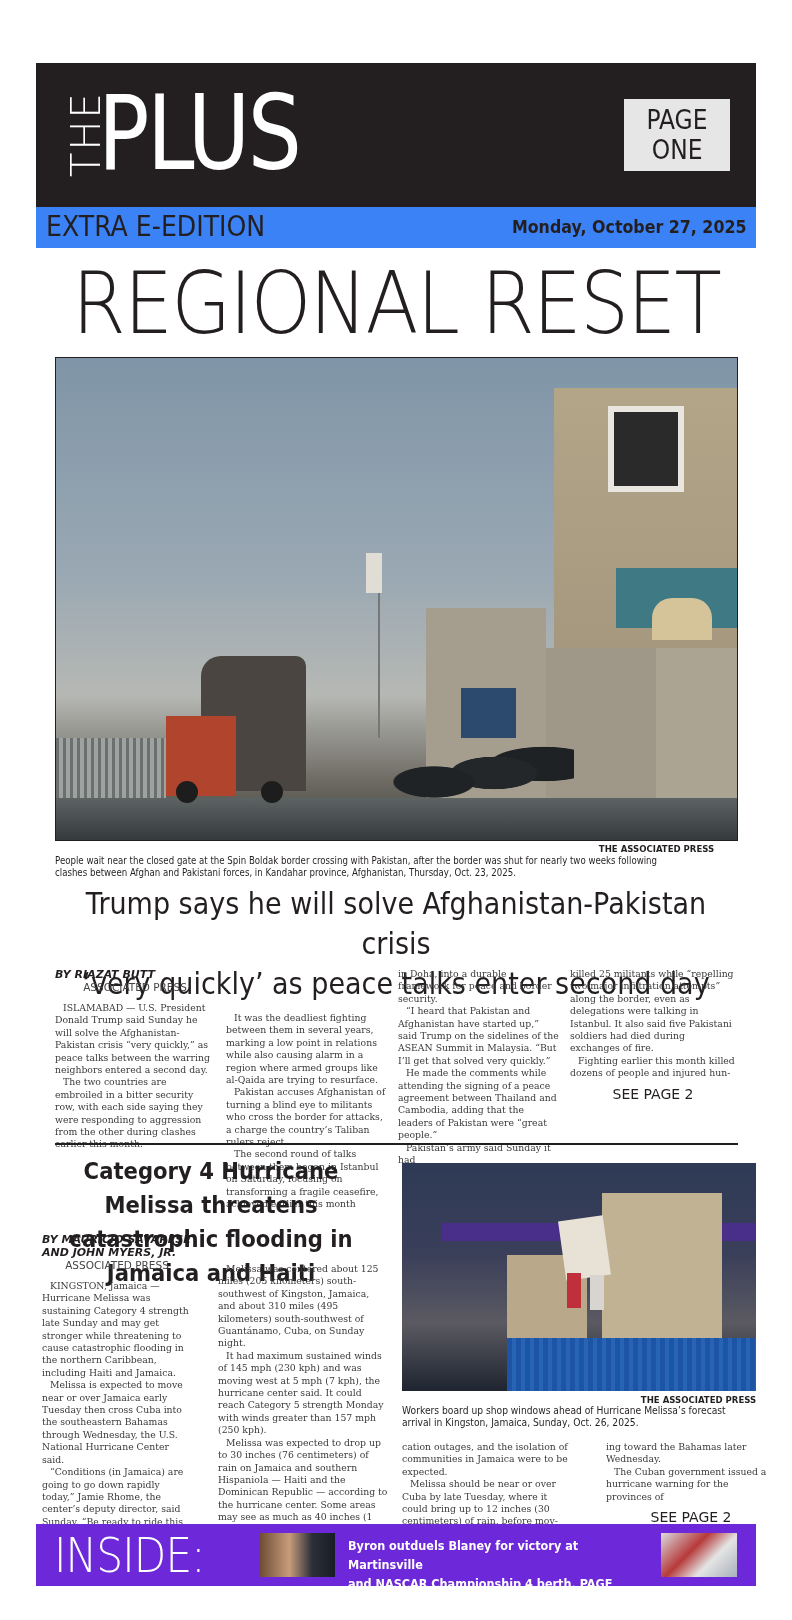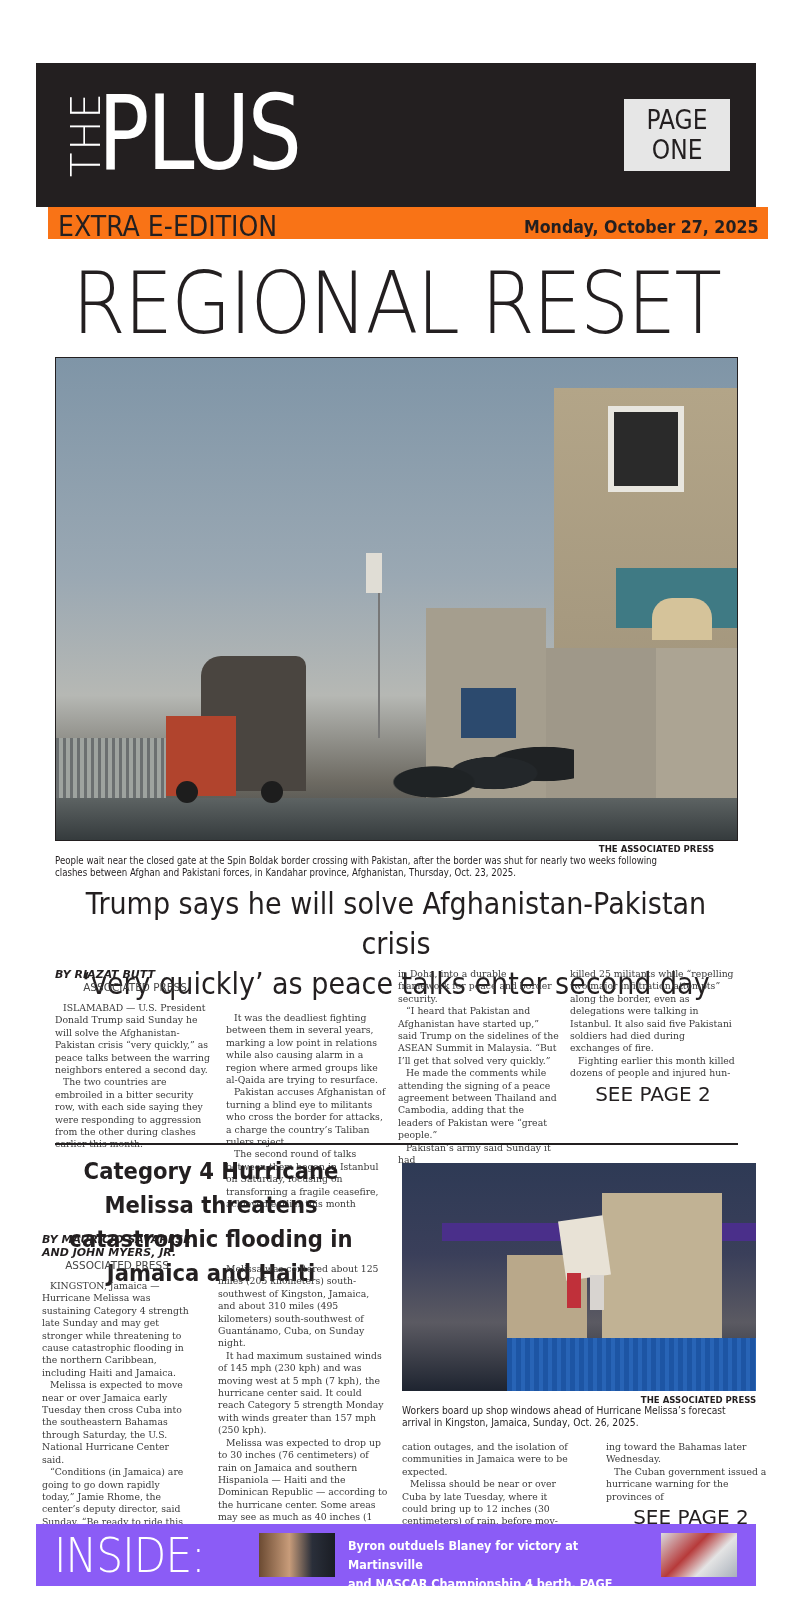--- a/index.html
+++ b/index.html
@@ -9,21 +9,21 @@
   .masthead { position: absolute; left: 36px; top: 63px; width: 720px; height: 144px; background: #231f20; }
   .the-vert { position: absolute; left: 26px; top: 28px; width: 48px; height: 86px; }
   .the-vert span { position: absolute; left: 50%; top: 50%; transform: translate(-50%,-50%) rotate(-90deg);
     color: #fff; font-family: "DejaVu Sans", sans-serif; font-size: 40px; font-weight: 300; letter-spacing: 2px; white-space: nowrap; }
   .plus { position: absolute; left: 62px; top: 10px; color: #fff; font-family: "DejaVu Sans", sans-serif;
     font-size: 104px; font-weight: 400; letter-spacing: -3px; line-height: 120px; transform: scaleX(0.82); transform-origin: left; }
   .page-one { position: absolute; left: 588px; top: 36px; width: 106px; height: 72px; background: #e6e6e6;
     display: flex; flex-direction: column; align-items: center; justify-content: center; }
   .page-one span { font-family: "DejaVu Sans", sans-serif; font-size: 26px; line-height: 30px; color: #231f20; transform: scaleX(0.9); }
 
-  .edition-bar { position: absolute; left: 48px; top: 207px; width: 720px; height: 32px; background: #f97316; }
+  .edition-bar { position: absolute; left: 36px; top: 207px; width: 720px; height: 41px; background: #3b82f6; }
   .edition { position: absolute; left: 10px; top: 3px; font-family: "DejaVu Sans", sans-serif; font-size: 28px; color: #231f20; transform: scaleX(0.9); transform-origin: left; }
   .date { position: absolute; right: 10px; top: 9px; font-family: "DejaVu Sans", sans-serif; font-size: 18px; font-weight: bold; color: #231f20; transform: scaleX(0.88); transform-origin: right; }
 
   .headline { position: absolute; left: 36px; top: 257px; width: 720px; text-align: center;
     font-family: "DejaVu Sans", sans-serif; font-weight: 200; font-size: 86px; line-height: 92px; color: #231f20; letter-spacing: -2px; transform: scaleX(0.9); }
 
   .photo1 { position: absolute; left: 55px; top: 357px; width: 683px; height: 484px; border: 1px solid #231f20; overflow: hidden;
     background: linear-gradient(180deg, #7f95a7 0%, #9aa8b3 45%, #b6b8b4 70%, #6d6a62 88%, #3c3f3f 100%); }
   .p1-tower { position: absolute; left: 498px; top: 30px; width: 185px; height: 454px; background: linear-gradient(180deg,#b3a588,#9b8f78); }
   .p1-window { position: absolute; left: 552px; top: 48px; width: 76px; height: 86px; background: #2a2a2a; border: 6px solid #e8e6df; }
@@ -47,41 +47,41 @@
   .credit1 { position: absolute; right: 78px; top: 843px; font-family: "DejaVu Sans", sans-serif; font-weight: bold; font-size: 9.5px; color: #231f20; transform: scaleX(0.9); transform-origin: right; }
   .caption1 { position: absolute; left: 55px; top: 855px; width: 690px; font-family: "DejaVu Sans", sans-serif; font-size: 9.8px; line-height: 12px; color: #231f20; transform: scaleX(0.88); transform-origin: left; }
 
   .story1-head { position: absolute; left: 36px; top: 884px; width: 720px; text-align: center;
     font-family: "DejaVu Sans", sans-serif; font-size: 30px; line-height: 40px; color: #231f20; transform: scaleX(0.9); }
 
   .col { position: absolute; font-family: "DejaVu Serif", serif; font-size: 9.3px; line-height: 12.4px; color: #3a3a3a; }
   .col p { text-indent: 8px; }
   .byline { font-family: "DejaVu Sans", sans-serif; font-weight: bold; font-size: 11px; line-height: 13px; color: #231f20; font-style: italic; }
   .agency { text-align: center; font-family: "DejaVu Sans", sans-serif; font-size: 10.5px; line-height: 13px; color: #444; margin-bottom: 8px; }
-  .see-page { text-align: center; font-family: "DejaVu Sans", sans-serif; font-size: 20px; font-weight: 500; color: #231f20; margin-top: 8px; }
+  .see-page { text-align: center; font-family: "DejaVu Sans", sans-serif; font-size: 14px; font-weight: 500; color: #231f20; margin-top: 8px; }
 
   .rule { position: absolute; left: 55px; top: 1143px; width: 683px; height: 1.5px; background: #231f20; }
 
   .story2-head { position: absolute; left: 36px; top: 1154px; width: 350px; text-align: center;
     font-family: "DejaVu Sans", sans-serif; font-weight: bold; font-size: 23px; line-height: 34px; color: #231f20; transform: scaleX(0.92); }
 
   .photo2 { position: absolute; left: 402px; top: 1163px; width: 354px; height: 228px; overflow: hidden;
     background: linear-gradient(180deg,#2e3a55 0%,#3a3f5a 40%,#5b5a62 70%,#1e2430 100%); }
   .p2-purple { position: absolute; left: 40px; top: 60px; width: 314px; height: 18px; background: #4a2f8a; }
   .p2-board1 { position: absolute; left: 105px; top: 92px; width: 80px; height: 105px; background: #b9a88a; }
   .p2-board2 { position: absolute; left: 200px; top: 30px; width: 120px; height: 170px; background: #c1b294; }
   .p2-board3 { position: absolute; left: 160px; top: 55px; width: 45px; height: 60px; background: #e8e2d6; transform: rotate(-8deg); }
   .p2-container { position: absolute; left: 105px; top: 175px; width: 249px; height: 53px; background: repeating-linear-gradient(90deg,#1d55a4 0 5px,#2864b6 5px 9px); }
   .p2-worker1 { position: absolute; left: 165px; top: 110px; width: 14px; height: 35px; background: #c0303a; }
   .p2-worker2 { position: absolute; left: 188px; top: 112px; width: 14px; height: 35px; background: #d8d4d0; }
 
   .credit2 { position: absolute; right: 36px; top: 1394px; font-family: "DejaVu Sans", sans-serif; font-weight: bold; font-size: 9.5px; color: #231f20; transform: scaleX(0.9); transform-origin: right; }
   .caption2 { position: absolute; left: 402px; top: 1405px; width: 370px; font-family: "DejaVu Sans", sans-serif; font-size: 10.2px; line-height: 12px; color: #231f20; transform: scaleX(0.9); transform-origin: left; }
 
-  .inside-bar { position: absolute; left: 36px; top: 1524px; width: 720px; height: 62px; background: #8b5cf6; }
+  .inside-bar { position: absolute; left: 36px; top: 1524px; width: 720px; height: 62px; background: #6d28d9; }
   .inside-label { position: absolute; left: 18px; top: 3px; color: #fff; font-family: "DejaVu Sans", sans-serif; font-weight: 200; font-size: 48px; line-height: 56px; letter-spacing: -1px; transform: scaleX(0.88); transform-origin: left; }
   .inside-thumb1 { position: absolute; left: 223px; top: 9px; width: 76px; height: 44px; background: linear-gradient(90deg,#6b4a32 0%,#c89c7a 40%,#2a2f3a 70%,#1a1d24 100%); }
   .inside-text { position: absolute; left: 312px; top: 12px; width: 300px; color: #fff; font-family: "DejaVu Sans", sans-serif; font-weight: bold; font-size: 12.5px; line-height: 19px; transform: scaleX(0.9); transform-origin: left; }
   .inside-thumb2 { position: absolute; left: 625px; top: 9px; width: 76px; height: 44px; background: linear-gradient(135deg,#d9dbe0 0%,#b73a3a 40%,#e4e4e4 65%,#a8b0bb 100%); }
 </style>
 </head>
 <body>
 
 <div class="masthead">
   <div class="the-vert">
@@ -154,21 +154,21 @@
 
 <div class="rule"></div>
 
 <div class="story2-head">Category 4 Hurricane Melissa threatens catastrophic flooding in Jamaica and Haiti</div>
 
 <div class="col" style="left:42px; top:1233px; width:150px;">
   <div class="byline">BY MAURICIO SAVARESE</div>
   <div class="byline">AND JOHN MYERS, JR.</div>
   <div class="agency">ASSOCIATED PRESS</div>
   <p>KINGSTON, Jamaica — Hurricane Melissa was sustaining Category 4 strength late Sunday and may get stronger while threatening to cause catastrophic flooding in the northern Caribbean, including Haiti and Jamaica.</p>
-  <p>Melissa is expected to move near or over Jamaica early Tuesday then cross Cuba into the southeastern Bahamas through Saturday, the U.S. National Hurricane Center said.</p>
+  <p>Melissa is expected to move near or over Jamaica early Tuesday then cross Cuba into the southeastern Bahamas through Wednesday, the U.S. National Hurricane Center said.</p>
   <p>“Conditions (in Jamaica) are going to go down rapidly today,” Jamie Rhome, the center’s deputy director, said Sunday. “Be ready to ride this out for several days.”</p>
 </div>
 <div class="col" style="left:218px; top:1263px; width:170px;">
   <p>Melissa was centered about 125 miles (205 kilometers) south-southwest of Kingston, Jamaica, and about 310 miles (495 kilometers) south-southwest of Guantánamo, Cuba, on Sunday night.</p>
   <p>It had maximum sustained winds of 145 mph (230 kph) and was moving west at 5 mph (7 kph), the hurricane center said. It could reach Category 5 strength Monday with winds greater than 157 mph (250 kph).</p>
   <p>Melissa was expected to drop up to 30 inches (76 centimeters) of rain on Jamaica and southern Hispaniola — Haiti and the Dominican Republic — according to the hurricane center. Some areas may see as much as 40 inches (1 meter) of rain.</p>
   <p>It also warned that extensive damage to infrastructure, power and communi-</p>
 </div>
 
 <div class="photo2">

